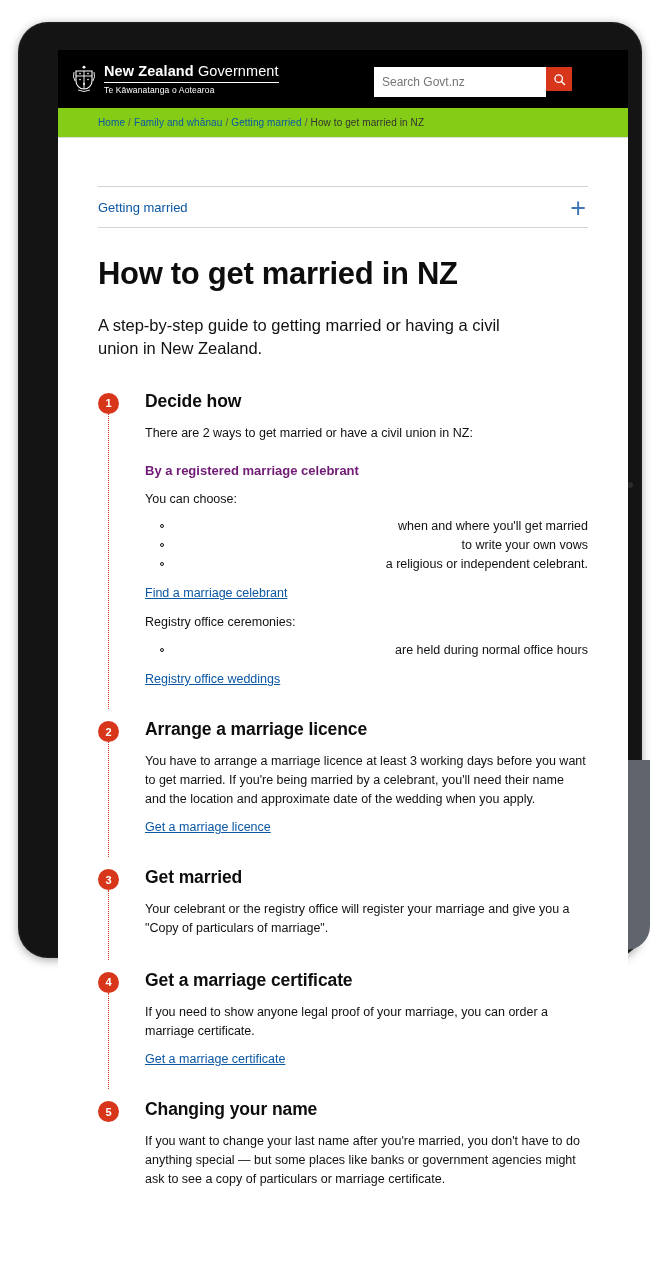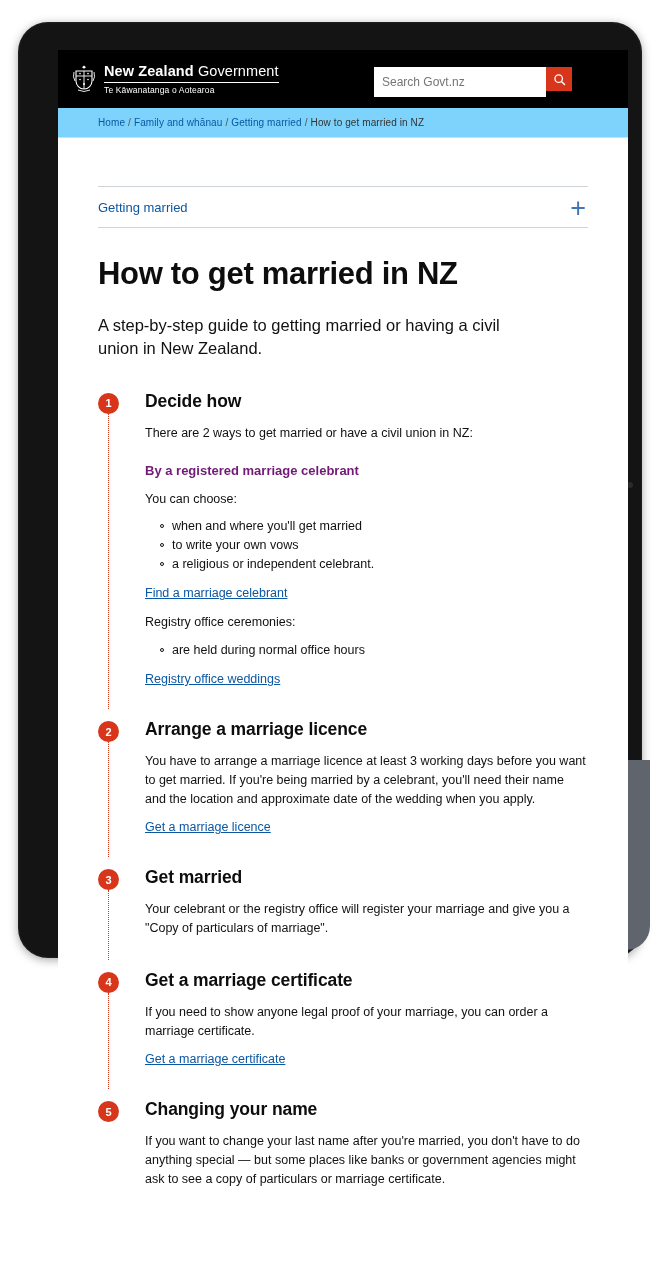--- a/index.html
+++ b/index.html
@@ -126,21 +126,21 @@
     border: none;
     display: flex;
     align-items: center;
     justify-content: center;
     cursor: pointer;
   }
   .search-btn svg { display: block; }
 
   
   .breadcrumb {
-    background: #7dd3fc;
+    background: #84cc16;
     border-bottom: 1px solid #dcdcdc;
     font-size: 10px;
     color: #333;
     padding: 9px 40px;
     letter-spacing: 0.1px;
   }
   .breadcrumb a {
     color: #0b57a4;
     text-decoration: none;
   }
@@ -246,20 +246,21 @@
     margin: 9px 0 0 0;
     padding-left: 15px;
     list-style: none;
   }
   .step ul li {
     font-size: 12.5px;
     color: #111;
     line-height: 1.52;
     position: relative;
     padding-left: 12px;
+    text-align: right;
   }
   .step ul li:before {
     content: "";
     position: absolute;
     left: 0;
     top: 7px;
     width: 4px;
     height: 4px;
     border: 1px solid #111;
     border-radius: 50%;

